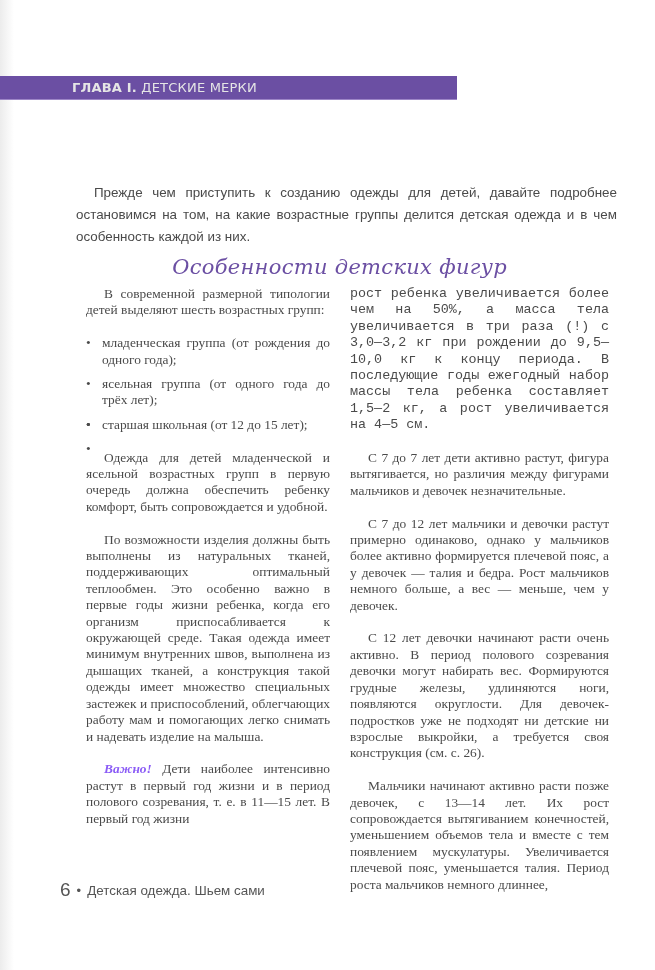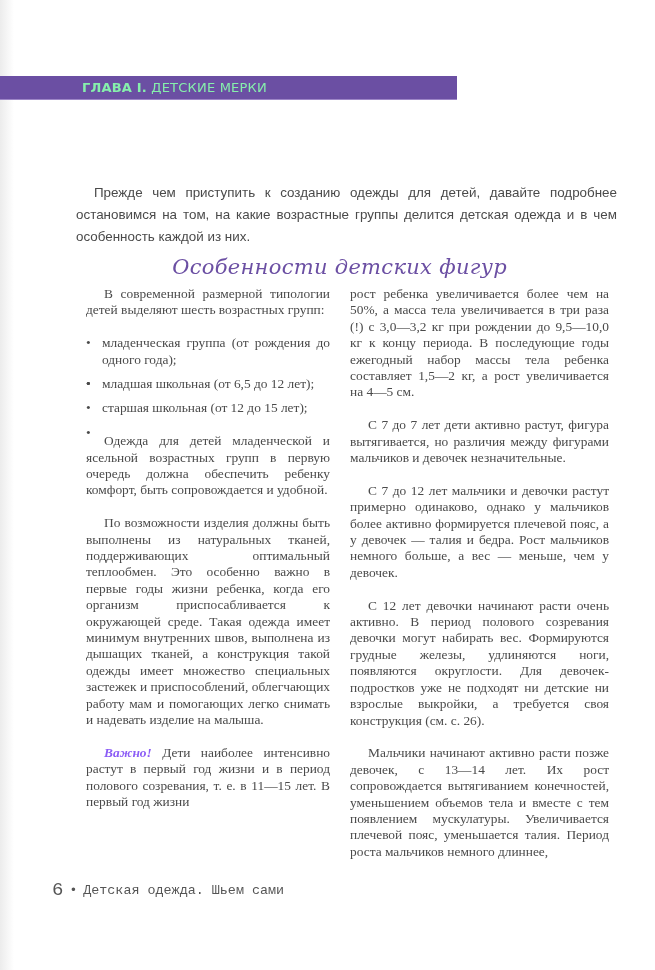--- a/index.html
+++ b/index.html
@@ -25,27 +25,27 @@
       position: absolute;
       left: 0;
       top: 76px;
       width: 457px;
       height: 23px;
       background: #6b4fa3;
       border-bottom: 1px solid #9d86c7;
     }
     .chapter-title {
       position: absolute;
-      left: 82px;
+      left: 72px;
       top: 0;
       height: 32px;
       line-height: 24px;
       font-family: "DejaVu Sans", "Liberation Sans", sans-serif;
       font-size: 13px;
-      color: #86efac;
+      color: #e5e5e5;
       letter-spacing: 0.2px;
       white-space: nowrap;
     }
     .chapter-title .bold {
       font-weight: bold;
     }
     .intro {
       position: absolute;
       left: 70px;
       top: 176px;
@@ -80,21 +80,21 @@
       line-height: 16.4px;
       color: #4a4a4a;
     }
     .col-left { left: 86px; width: 244px; }
     .col-right { left: 350px; width: 259px; }
     .col p {
       margin: 0 0 16.4px 0;
       text-align: justify;
       text-indent: 18px;
     }
-    .col p.no-indent { text-indent: 0; }
+    .col p.no-indent { text-indent: 0; font-family: Liberation Mono, monospace; }
     .col ul {
       list-style: none;
       margin: 0 0 16.4px 0;
       padding: 0;
     }
     .col ul li {
       position: relative;
       padding-left: 16px;
       margin-bottom: 8px;
       text-align: justify;
@@ -104,23 +104,23 @@
       left: 0;
       top: 0;
     }
     .important {
       color: #8b5cf6;
       font-weight: bold;
       font-style: italic;
     }
     .footer {
       position: absolute;
-      left: 52px;
+      left: 60px;
       top: 879px;
-      font-family: Liberation Mono, monospace;
+      font-family: Liberation Sans, sans-serif;
       color: #555555;
       white-space: nowrap;
     }
     .footer .page-num {
       font-size: 19px;
       vertical-align: middle;
     }
     .footer .sep {
       font-size: 13px;
       margin: 0 6px;
@@ -141,23 +141,23 @@
 </div>
 
 <p class="intro">Прежде чем приступить к созданию одежды для детей, давайте подробнее остановимся на том, на какие возрастные группы делится детская одежда и в чем особенность каждой из них.</p>
 
 <h2 class="section-heading">Особенности детских фигур</h2>
 
 <div class="col col-left">
   <p>В современной размерной типологии детей выделяют шесть возрастных групп:</p>
   <ul>
     <li><span class="bullet">•</span><span>младенческая группа (от рождения до одного года);</span></li>
+    <li><span class="bullet">•</span><span>ясельная группа (от одного года до трёх лет);</span></li>
     <li><span class="bullet">•</span></li>
     <li><span class="bullet">•</span></li>
-    <li><span class="bullet">•</span><span>младшая школьная (от 6,5 до 12 лет);</span></li>
     <li><span class="bullet">•</span><span>старшая школьная (от 12 до 15 лет);</span></li>
     <li><span class="bullet">•</span></li>
   </ul>
   <p>Одежда для детей младенческой и ясельной возрастных групп в первую очередь должна обеспечить ребенку комфорт, быть сопровождается и удобной.</p>
   <p>По возможности изделия должны быть выполнены из натуральных тканей, поддерживающих оптимальный теплообмен. Это особенно важно в первые годы жизни ребенка, когда его организм приспосабливается к окружающей среде. Такая одежда имеет минимум внутренних швов, выполнена из дышащих тканей, а конструкция такой одежды имеет множество специальных застежек и приспособлений, облегчающих работу мам и помогающих легко снимать и надевать изделие на малыша.</p>
   <p><span class="important">Важно!</span><span> Дети наиболее интенсивно растут в первый год жизни и в период полового созревания, т. е. в 11—15 лет. В первый год жизни</span></p>
 </div>
 
 <div class="col col-right">
   <p class="no-indent">рост ребенка увеличивается более чем на 50%, а масса тела увеличивается в три раза (!) с 3,0—3,2 кг при рождении до 9,5—10,0 кг к концу периода. В последующие годы ежегодный набор массы тела ребенка составляет 1,5—2 кг, а рост увеличивается на 4—5 см.</p>

